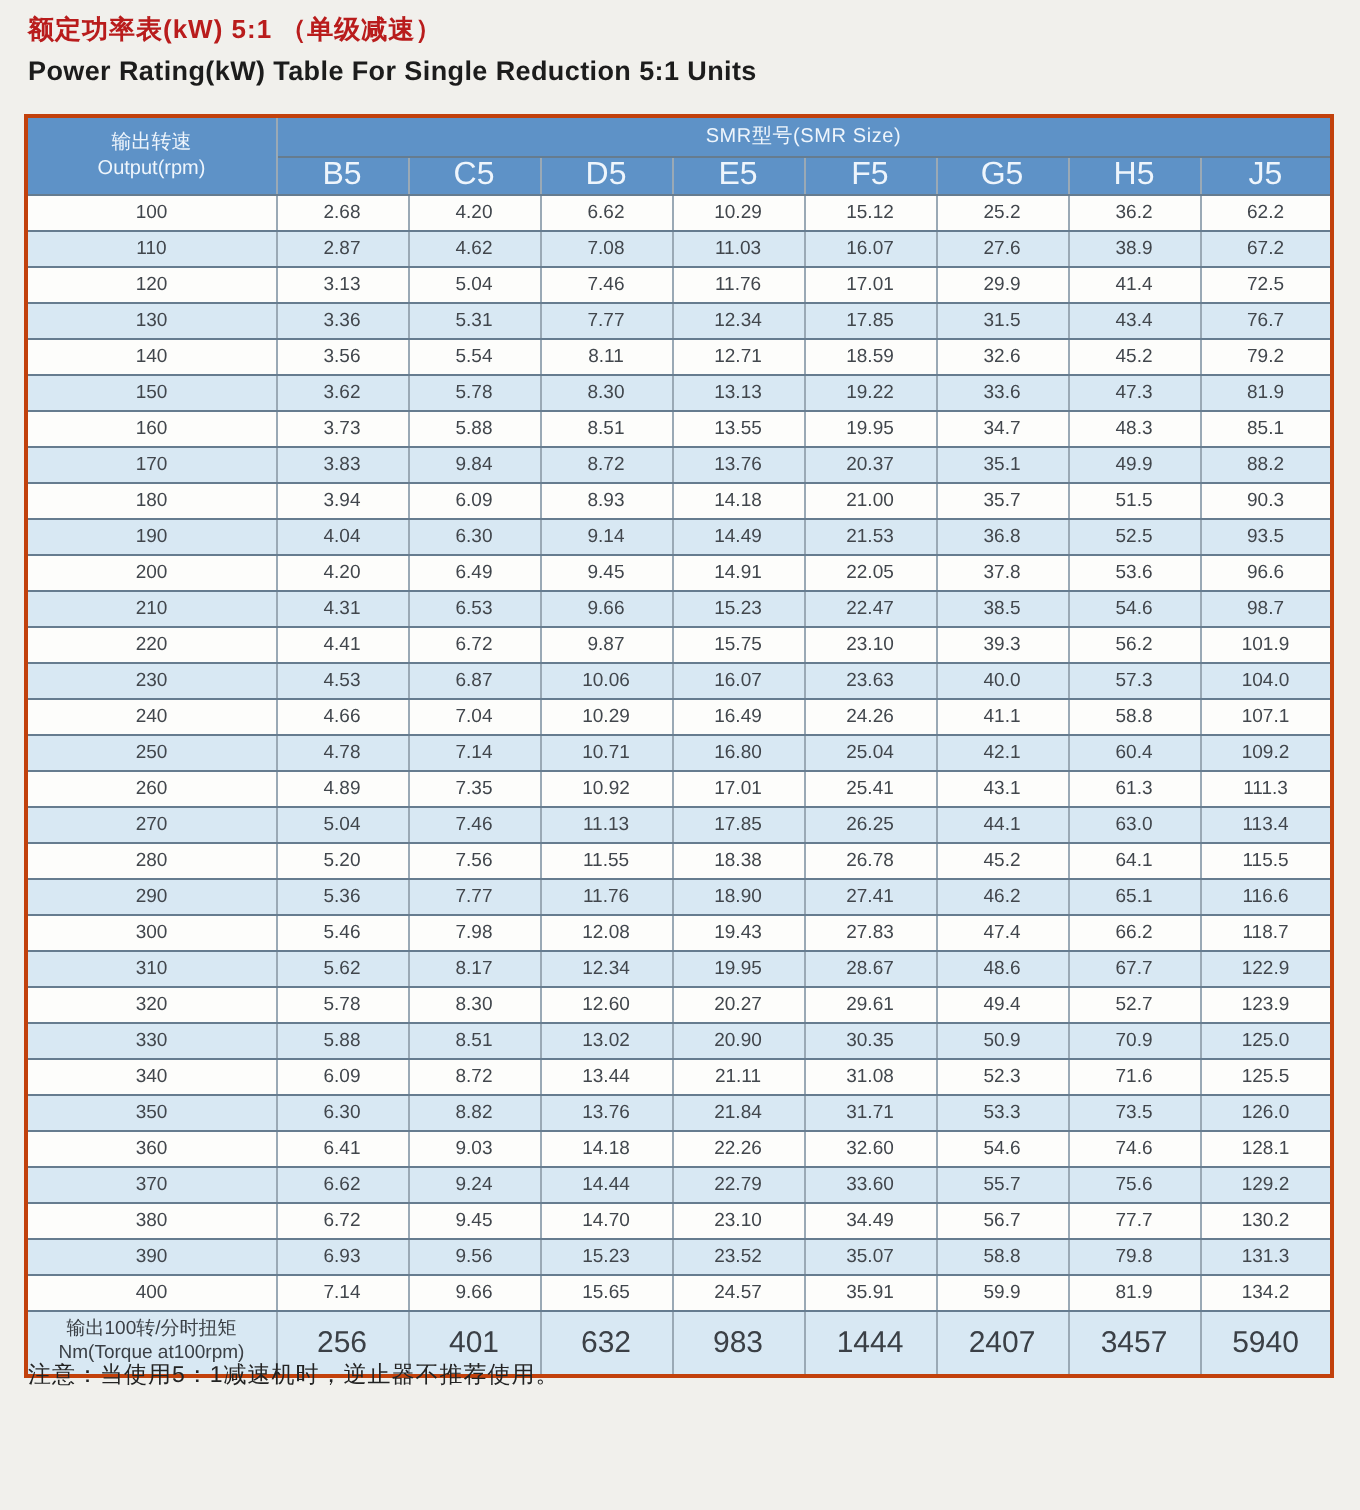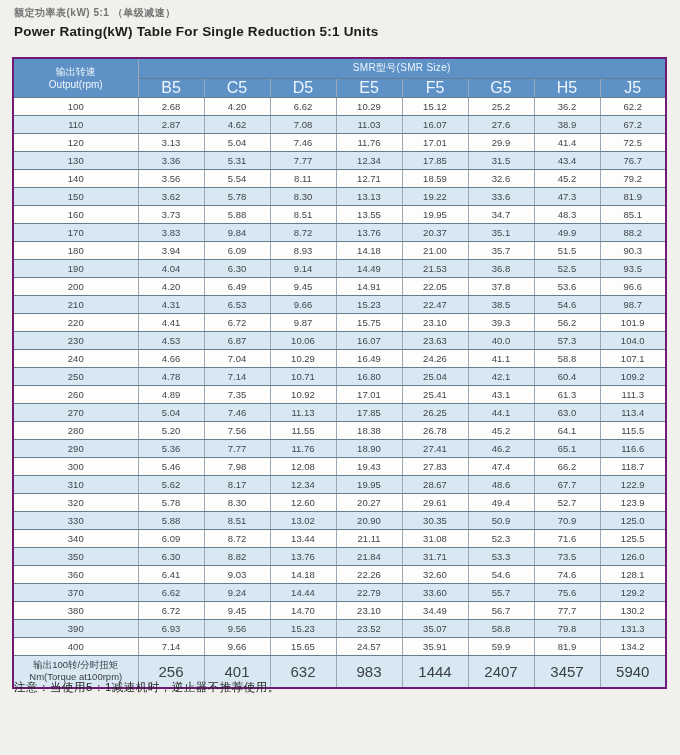--- a/index.html
+++ b/index.html
@@ -6,31 +6,31 @@
   body { margin: 0; background: #e9e9e7; }
   .page {
     position: relative;
     width: 680px;
     height: 755px;
     background: #f1f0ec;
     font-family: "Liberation Sans", "DejaVu Sans", sans-serif;
     overflow: hidden;
   }
   .titles { position: absolute; left: 14px; top: 6px; }
-  .title-zh { font-size: 10px; font-weight: bold; color: #737373; letter-spacing: 0.5px; }
+  .title-zh { font-size: 13px; font-weight: bold; color: #b91c1c; letter-spacing: 0.5px; }
   .title-en { font-size: 13.5px; font-weight: bold; color: #1c1c1c; margin-top: 4px; letter-spacing: 0.2px; }
 
   table.power {
     position: absolute;
     left: 12px;
     top: 57px;
     width: 655px;
     border-collapse: collapse;
     table-layout: fixed;
-    border: 2px solid #701a75;
+    border: 2px solid #c2410c;
   }
   table.power th, table.power td {
     border-left: 1px solid #9aa9b5;
     border-right: 1px solid #9aa9b5;
     border-top: 1px solid #667c8f;
     border-bottom: 1px solid #667c8f;
     text-align: center;
     vertical-align: middle;
     padding: 0 2px;
     overflow: hidden;

